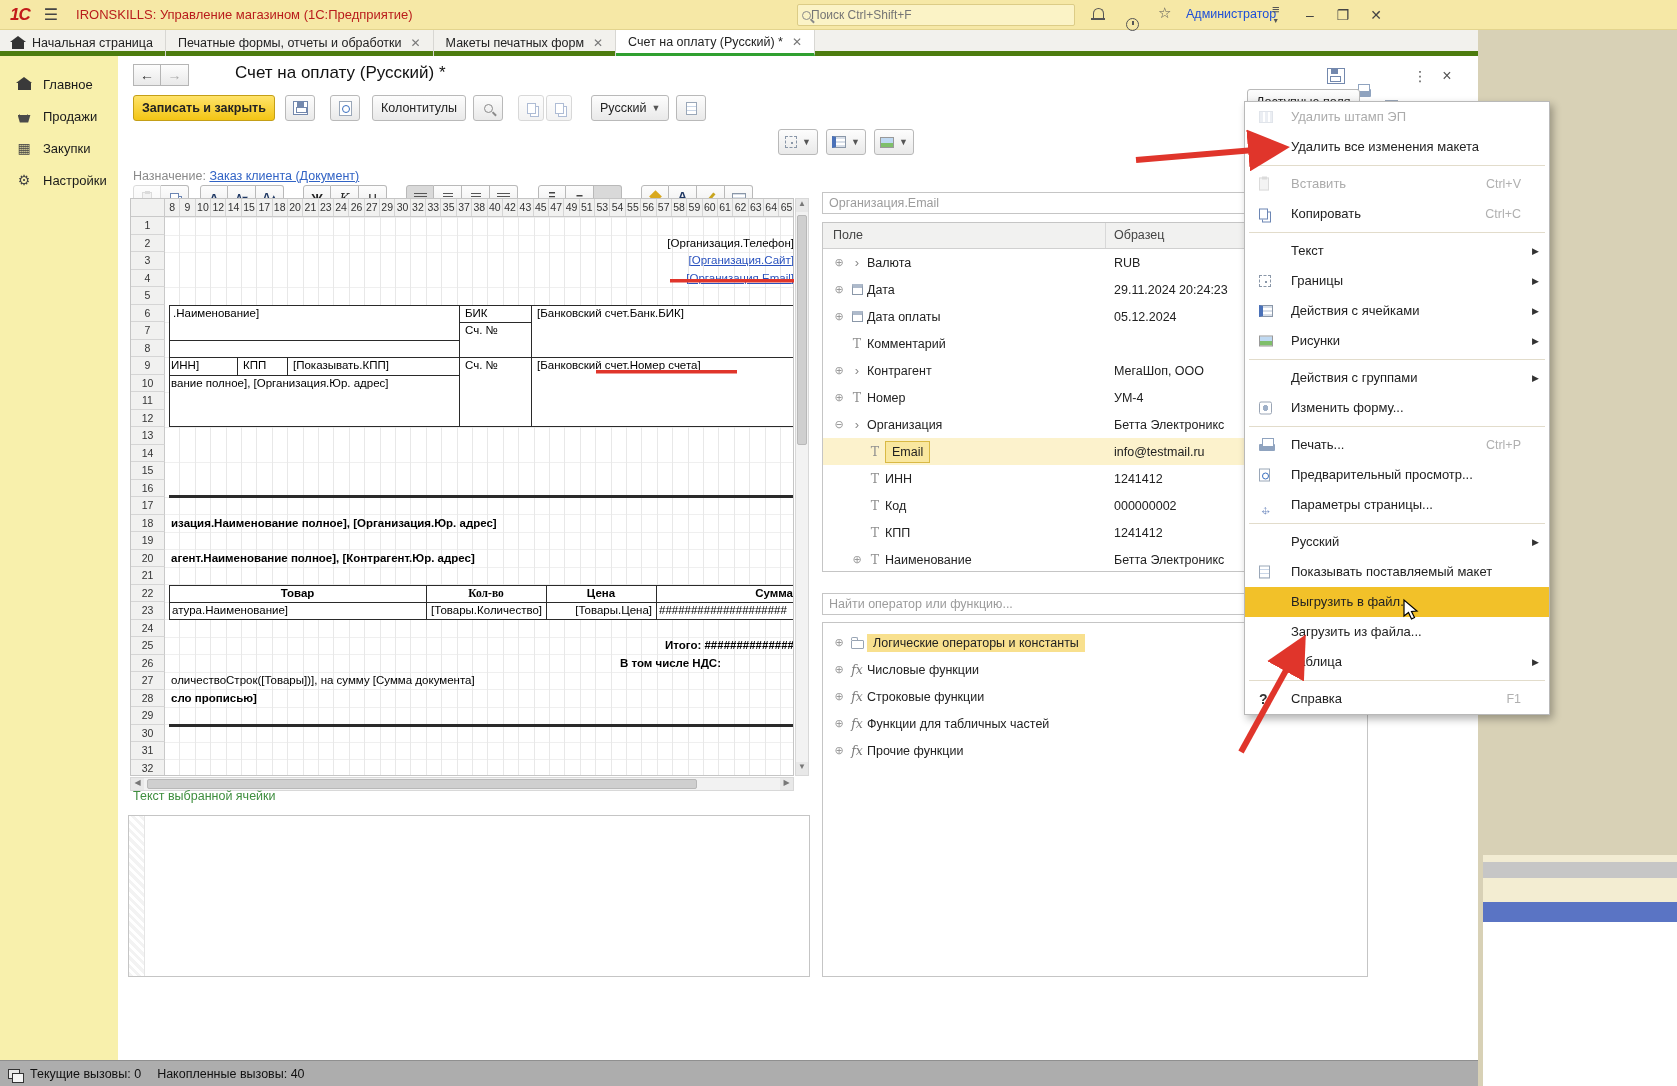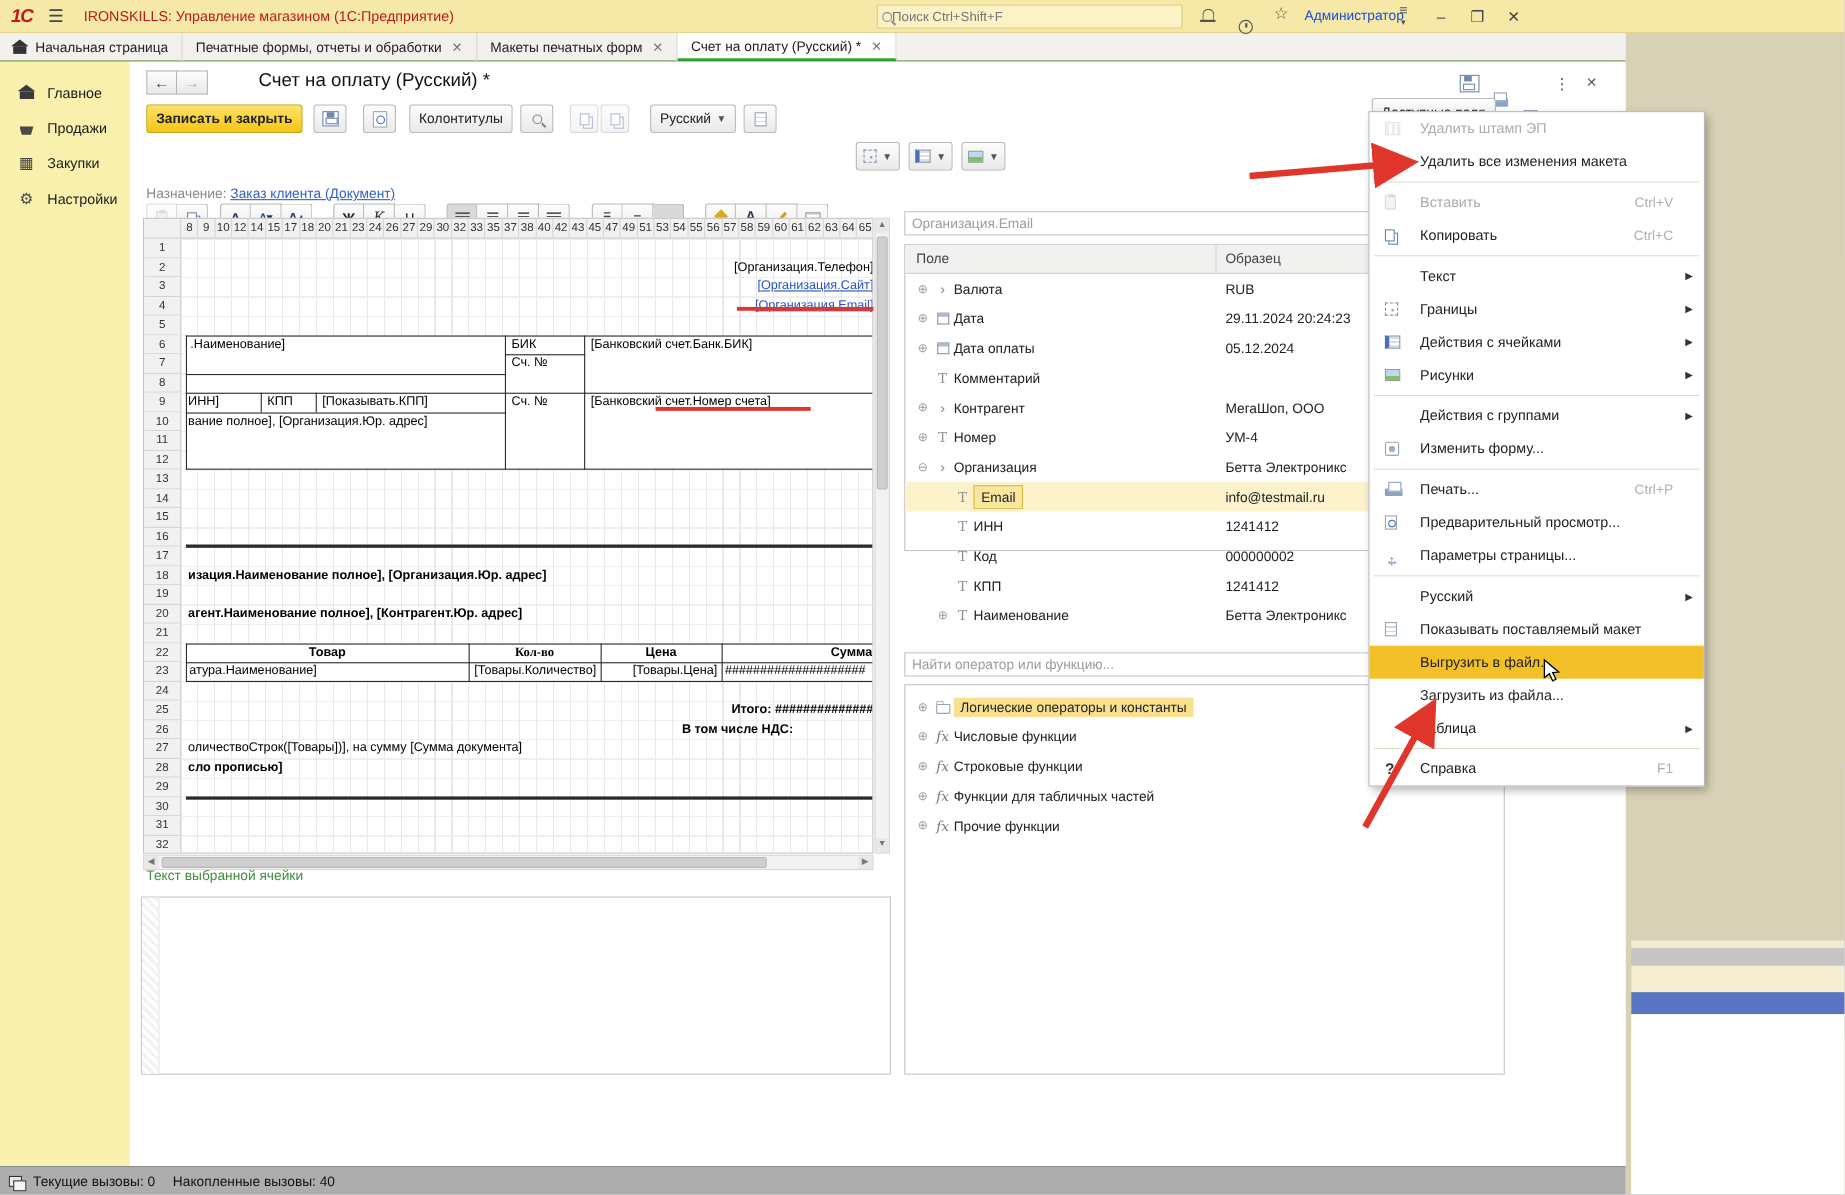--- a/index.html
+++ b/index.html
@@ -17,21 +17,21 @@
   .tb-ico{position:absolute;top:6px;color:#555}
   .bell{width:11px;height:10px;border:1.5px solid #555;border-bottom:none;border-radius:6px 6px 0 0;position:relative}
   .bell::after{content:"";position:absolute;left:-3px;top:9px;width:14px;height:2px;background:#555}
   .clock{width:13px;height:13px;border:1.5px solid #555;border-radius:50%;position:relative}
   .clock::after{content:"";position:absolute;left:5px;top:2px;width:1.5px;height:4px;background:#555}
   .star{font-size:15px;color:#555;line-height:14px}
   .user{position:absolute;left:1186px;top:7px;font-size:12.5px;color:#1d4ed8}
   .svcmenu{position:absolute;left:1272px;top:5px;color:#555;font-size:13px;line-height:9px;text-align:center}
   .winbtn{position:absolute;top:4px;width:24px;height:22px;text-align:center;font-size:14px;color:#444;line-height:22px}
   
-  #tabbar{position:absolute;left:0;top:30px;width:1478px;height:26px;background:#F2F1ED;border-bottom:1px solid #4d7c0f;display:flex}
+  #tabbar{position:absolute;left:0;top:30px;width:1478px;height:26px;background:#F2F1ED;border-bottom:5px solid #4d7c0f;display:flex}
   .tab{height:26px;display:flex;align-items:center;padding:0 12px;border-right:1px solid #D8D7D3;font-size:12.5px;color:#222;position:relative}
   .tab.active{background:#FFF;border-bottom:3px solid #30A030}
   .tab .x{margin-left:9px;color:#777;font-size:12px}
   .homeico{width:12px;height:7px;background:#333;position:relative;margin:4px 8px 0 0}
   .homeico::before{content:"";position:absolute;left:-2px;top:-6px;border-left:8px solid transparent;border-right:8px solid transparent;border-bottom:6px solid #333}
   
   #sidebar{position:absolute;left:0;top:56px;width:118px;height:1004px;background:#F8F0AC}
   .side-item{display:flex;align-items:center;height:32px;padding-left:14px;color:#1a1a1a;font-size:13px}
   .side-item .sic{width:20px;margin-right:9px;display:flex;justify-content:center}
   .ih{width:13px;height:7px;background:#3A3A3A;position:relative;margin-top:5px}
@@ -103,21 +103,21 @@
   
   .vscroll{position:absolute;background:#F2F2F2;border:1px solid #D8D8D8}
   .sb-btn{position:absolute;background:#E8E8E8;color:#777;font-size:8px;text-align:center}
   .sb-thumb{position:absolute;background:#CFCFCF;border:1px solid #B8B8B8;border-radius:2px}
   
   #celltextlbl{position:absolute;left:15px;top:733px;color:#3E8E3E;font-size:12.5px}
   #celltextbox{position:absolute;left:10px;top:759px;width:682px;height:162px;border:1px solid #C5C5C5;background:#fff}
   #celltextbox .hatch{position:absolute;left:0;top:0;width:16px;height:100%;background:repeating-linear-gradient(45deg,#F3F3F3 0 3px,#fff 3px 6px);border-right:1px solid #E5E5E5}
   
   .pinput{position:absolute;height:22px;border:1px solid #C5C5C5;background:#fff;font-size:12.5px;display:flex;align-items:center;padding-left:6px;color:#9C9C9C}
-  #fieldtable{position:absolute;left:704px;top:166px;width:546px;height:279px;border:1px solid #C5C5C5;background:#fff}
+  #fieldtable{position:absolute;left:704px;top:166px;width:546px;height:350px;border:1px solid #C5C5C5;background:#fff}
   #fieldtable .thead{display:flex;height:26px;background:#F1F1F0;border-bottom:1px solid #D0D0D0;color:#444;font-size:12.5px}
   #fieldtable .thead .c1{width:283px;padding:5px 0 0 10px;border-right:1px solid #D8D8D8}
   #fieldtable .thead .c2{padding:5px 0 0 8px}
   .frow{display:flex;height:27px;align-items:center;font-size:12.5px;color:#222;position:relative}
   .frow .name{width:283px;display:flex;align-items:center;overflow:hidden}
   .frow .sample{padding-left:8px;color:#222}
   .frow.sel{background:#FCF2CC}
   .exp{width:16px;margin-left:8px;color:#9A9A9A;font-size:11px;text-align:center;flex:none}
   .fico{width:20px;flex:none;display:flex;justify-content:center;align-items:center}
   .fi-chev{color:#888;font-size:13px}

